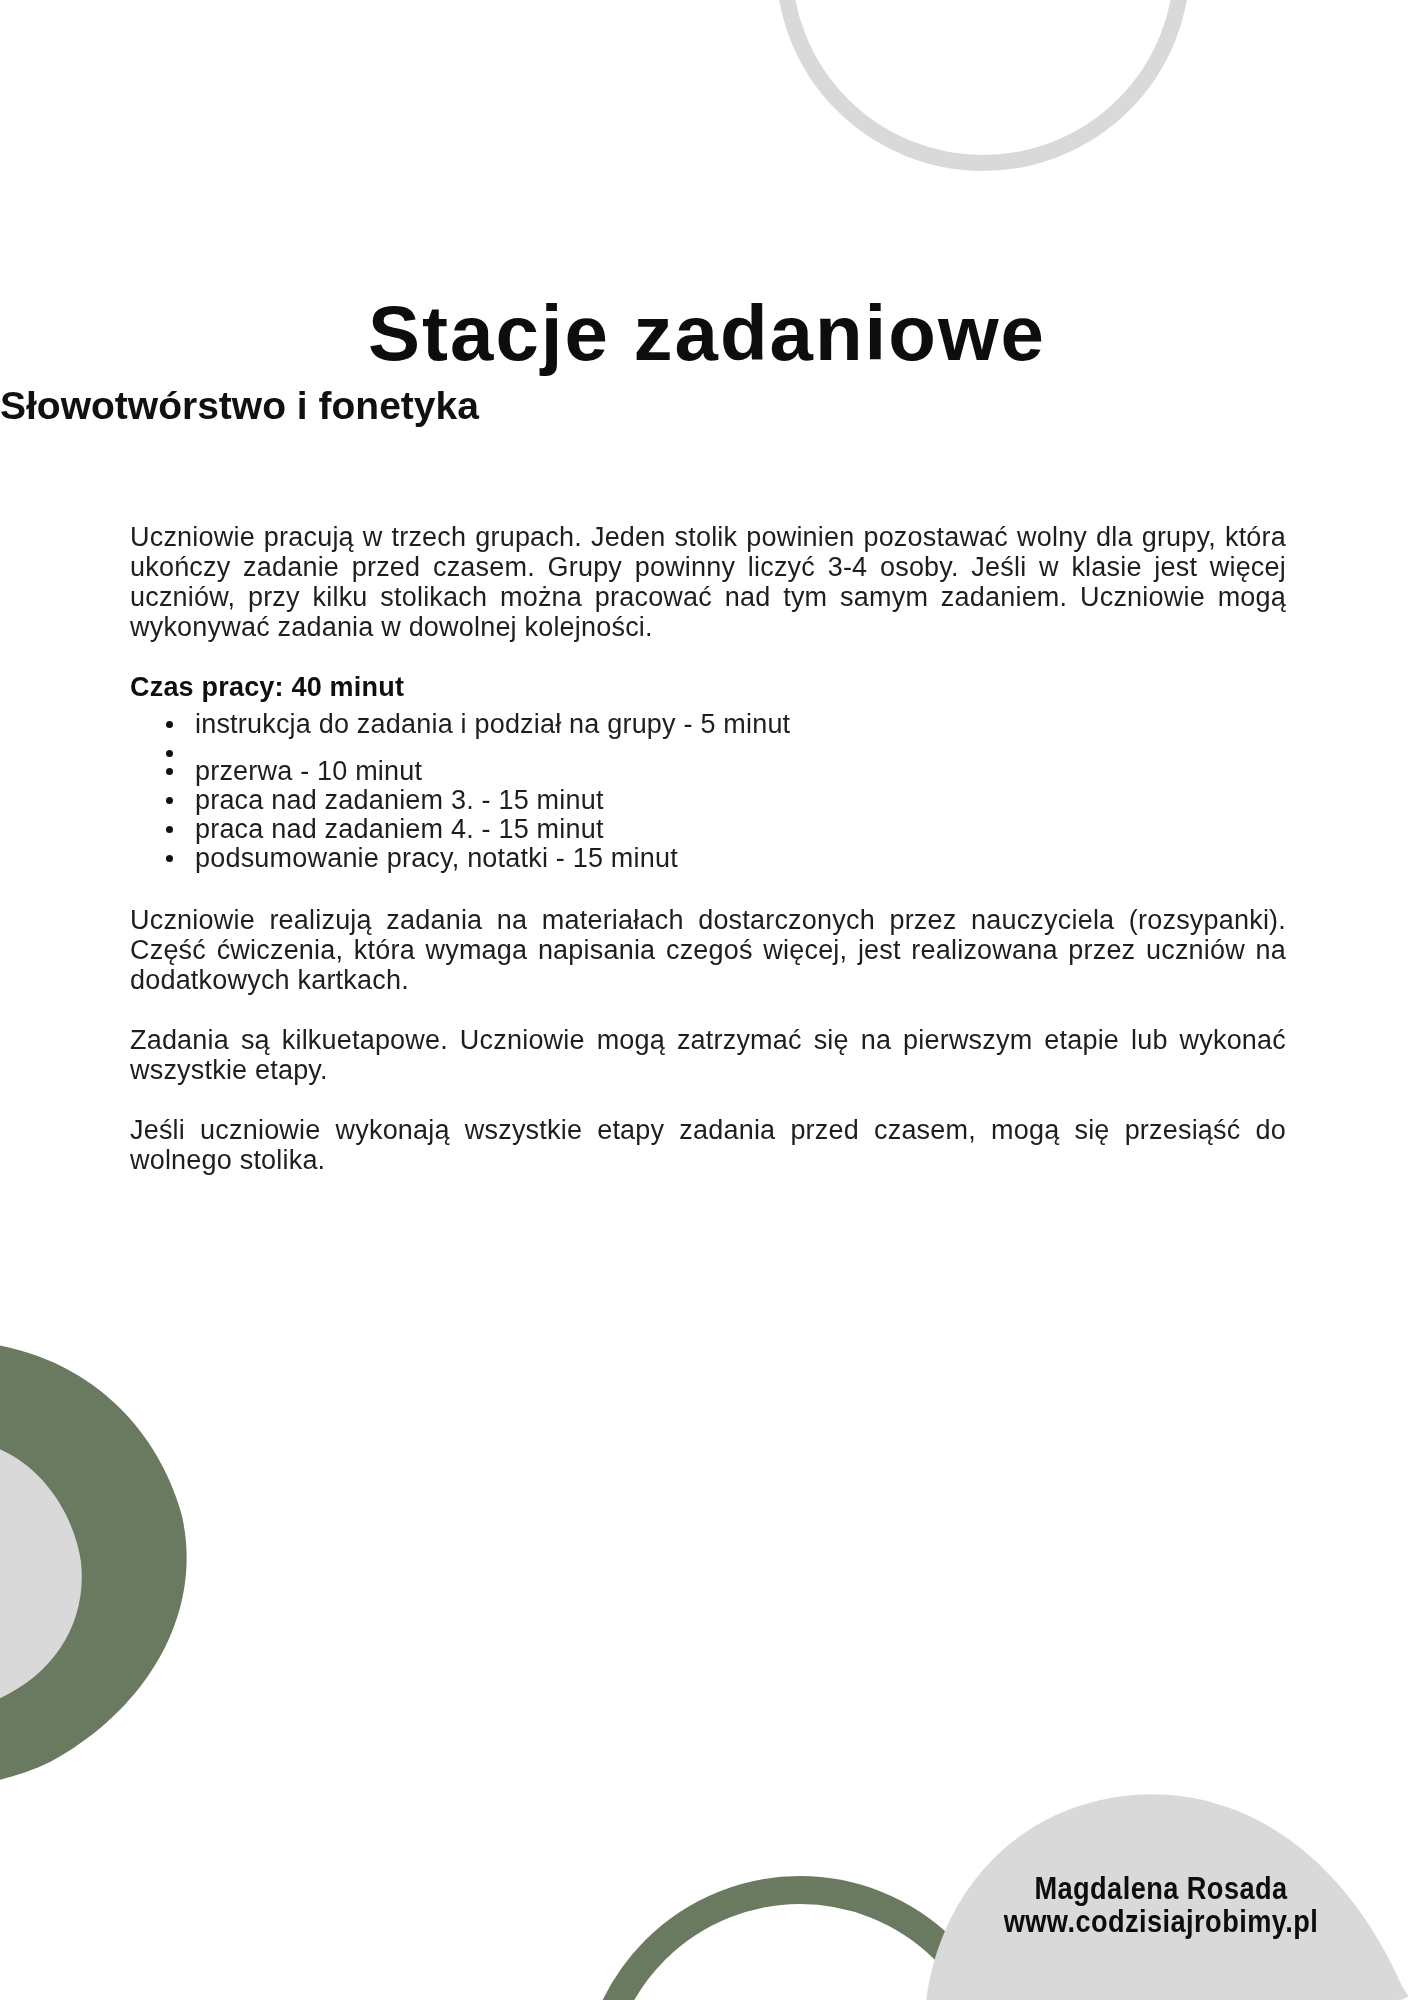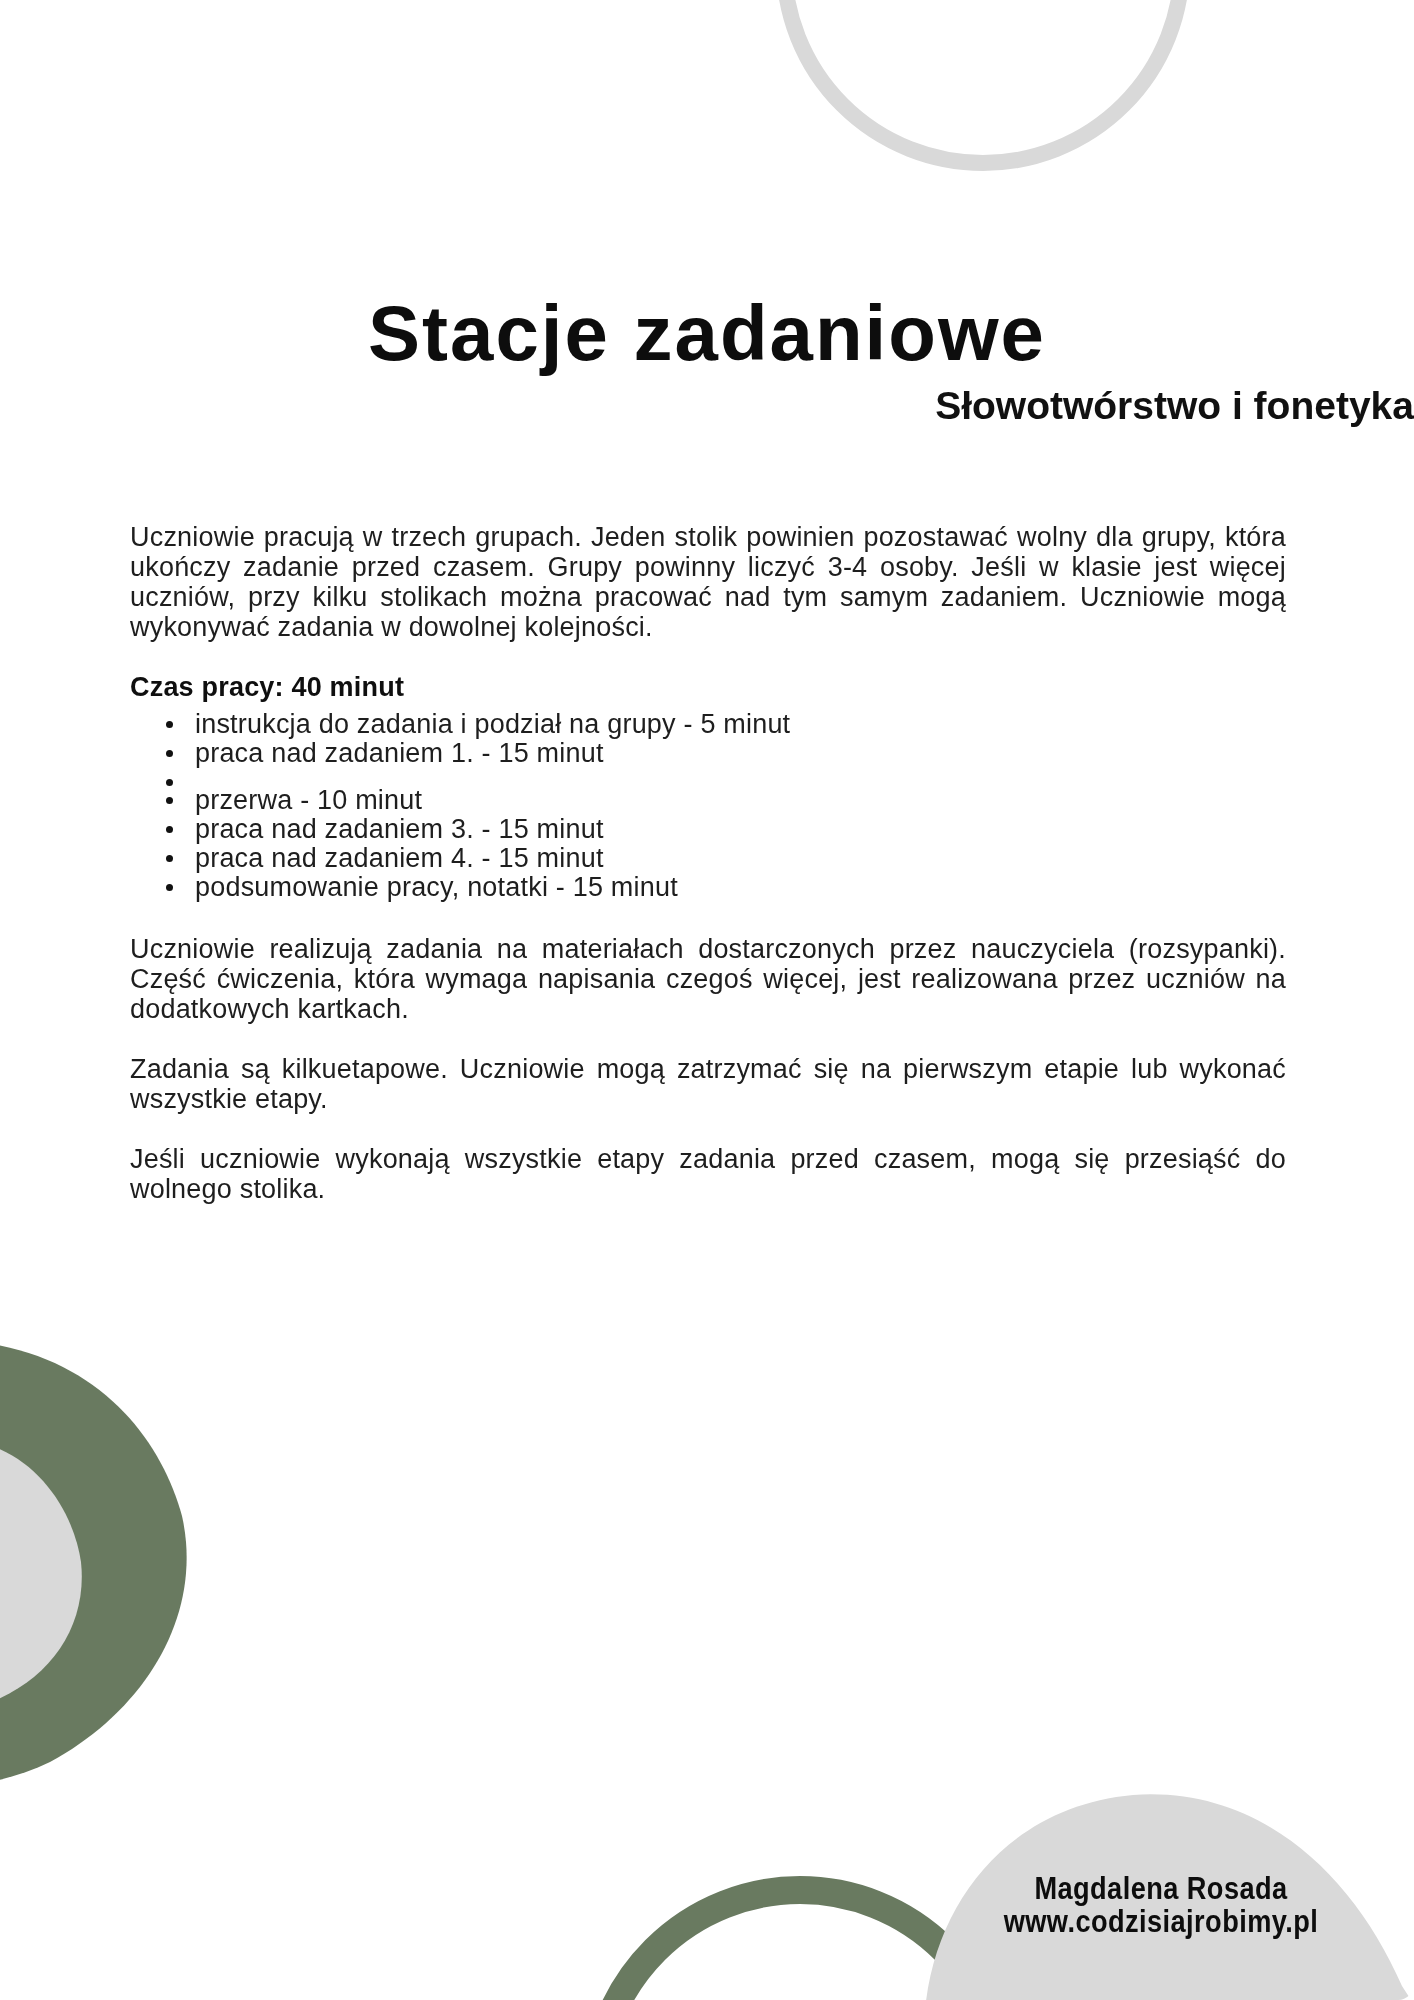--- a/index.html
+++ b/index.html
@@ -21,21 +21,21 @@
     width:1414px;
     text-align:center;
     font-size:78px; line-height:86px;
     font-weight:900;
     letter-spacing:2px;
     color:#0d0d0d;
   }
   .doc-subtitle {
     position:absolute; top:352px; left:0;
     width:1414px;
-    text-align:right;
+    text-align:left;
     font-size:39px; line-height:44px;
     font-weight:700;
     color:#111111;
   }
   .content {
     position:absolute; left:130px; top:522px;
     width:1156px;
     color:#1e1e1e;
     font-size:27px; line-height:30px;
     letter-spacing:0.2px;
@@ -95,24 +95,20 @@
     <p>Uczniowie pracują w trzech grupach. Jeden stolik powinien pozostawać wolny dla grupy, która ukończy zadanie przed czasem. Grupy powinny liczyć 3-4 osoby. Jeśli w klasie jest więcej uczniów, przy kilku stolikach można pracować nad tym samym zadaniem. Uczniowie mogą wykonywać zadania w dowolnej kolejności.</p>
 
     <div class="schedule-heading">Czas pracy: 40 minut</div>
     <ul class="schedule">
       <li>
         <span class="bullet-dot"></span>
         <span>instrukcja do zadania i podział na grupy - 5 minut</span>
       </li>
       <li>
         <span class="bullet-dot"></span>
-        <span>praca nad zadaniem 1. - 15 minut</span>
-      </li>
-      <li>
-        <span class="bullet-dot"></span>
       </li>
       <li>
         <span class="bullet-dot"></span>
         <span>przerwa - 10 minut</span>
       </li>
       <li>
         <span class="bullet-dot"></span>
         <span>praca nad zadaniem 3. - 15 minut</span>
       </li>
       <li>

